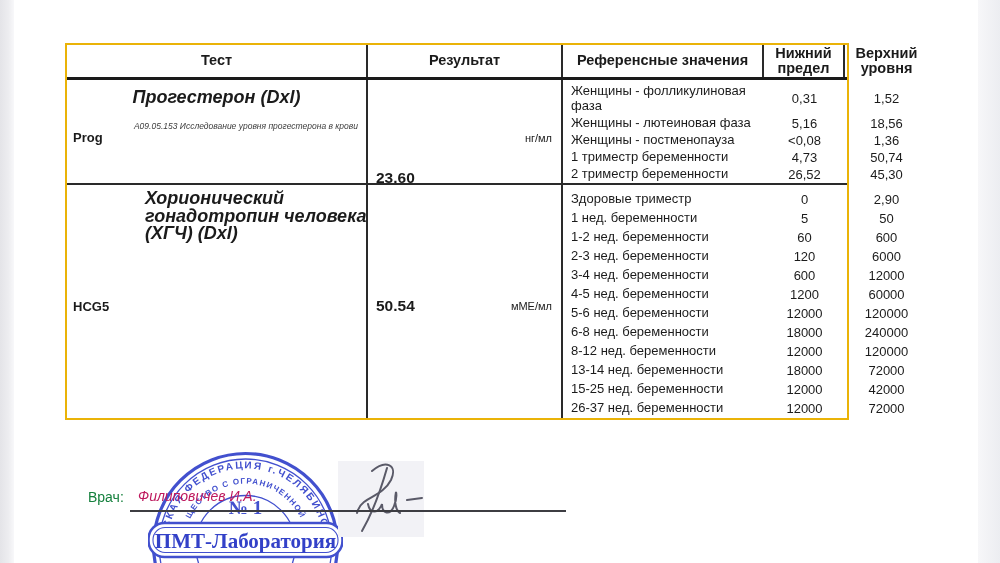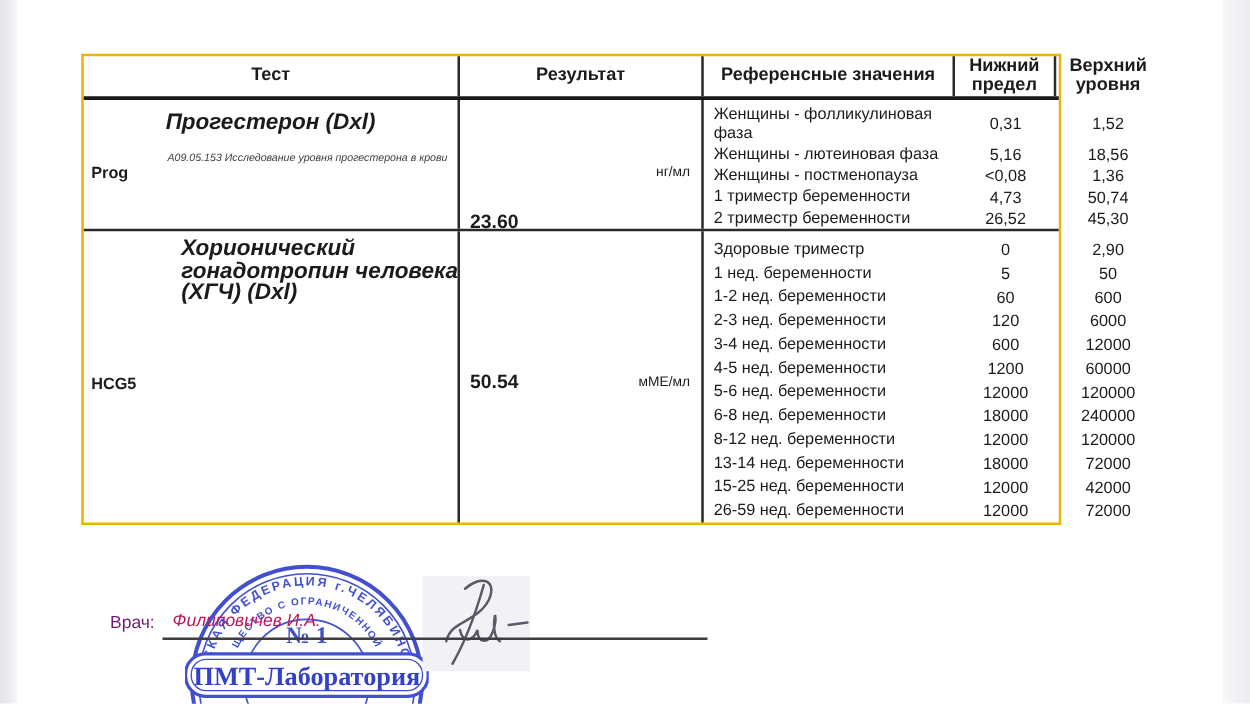--- a/index.html
+++ b/index.html
@@ -88,21 +88,21 @@
   .prog-refs .ref-row.tall { height:33px;align-items:center; }
   .hcg-refs  .ref-row { height:19px; }
   .ref-name {
     width:201px; padding-left:8px; font-size:13px; line-height:14.5px;
   }
   .ref-lo { width:81px; text-align:center; font-size:13px; }
   .ref-hi { width:83px; text-align:center; font-size:13px; }
 
   
   .doctor-label {
-    position:absolute; left:88px; top:489px; font-size:14px; color:#701a75;
+    position:absolute; left:88px; top:489px; font-size:14px; color:#15803d;
   }
   .doctor-name {
     position:absolute; left:138px; top:488px;
     font-size:14px; font-style:italic; color:#be185d; z-index:5;
   }
   .doctor-line {
     position:absolute; left:130px; top:510px; width:436px; height:2px;
     background:#3d3d42; z-index:4;
   }
   .stamp { position:absolute; left:148px; top:448px; z-index:2; opacity:0.93; }
@@ -221,21 +221,21 @@
         <span class="ref-name">13-14 нед. беременности</span>
         <span class="ref-lo">18000</span>
         <span class="ref-hi">72000</span>
       </div>
       <div class="ref-row">
         <span class="ref-name">15-25 нед. беременности</span>
         <span class="ref-lo">12000</span>
         <span class="ref-hi">42000</span>
       </div>
       <div class="ref-row">
-        <span class="ref-name">26-59 нед. беременности</span>
+        <span class="ref-name">26-37 нед. беременности</span>
         <span class="ref-lo">12000</span>
         <span class="ref-hi">72000</span>
       </div>
     </div>
   </div>
 </div>
 
 <svg class="stamp" width="195" height="195" viewBox="0 0 195 195">
   <g fill="none" stroke="#3443cb">
     <circle cx="97.5" cy="97.5" r="92" stroke-width="3.2"></circle>

